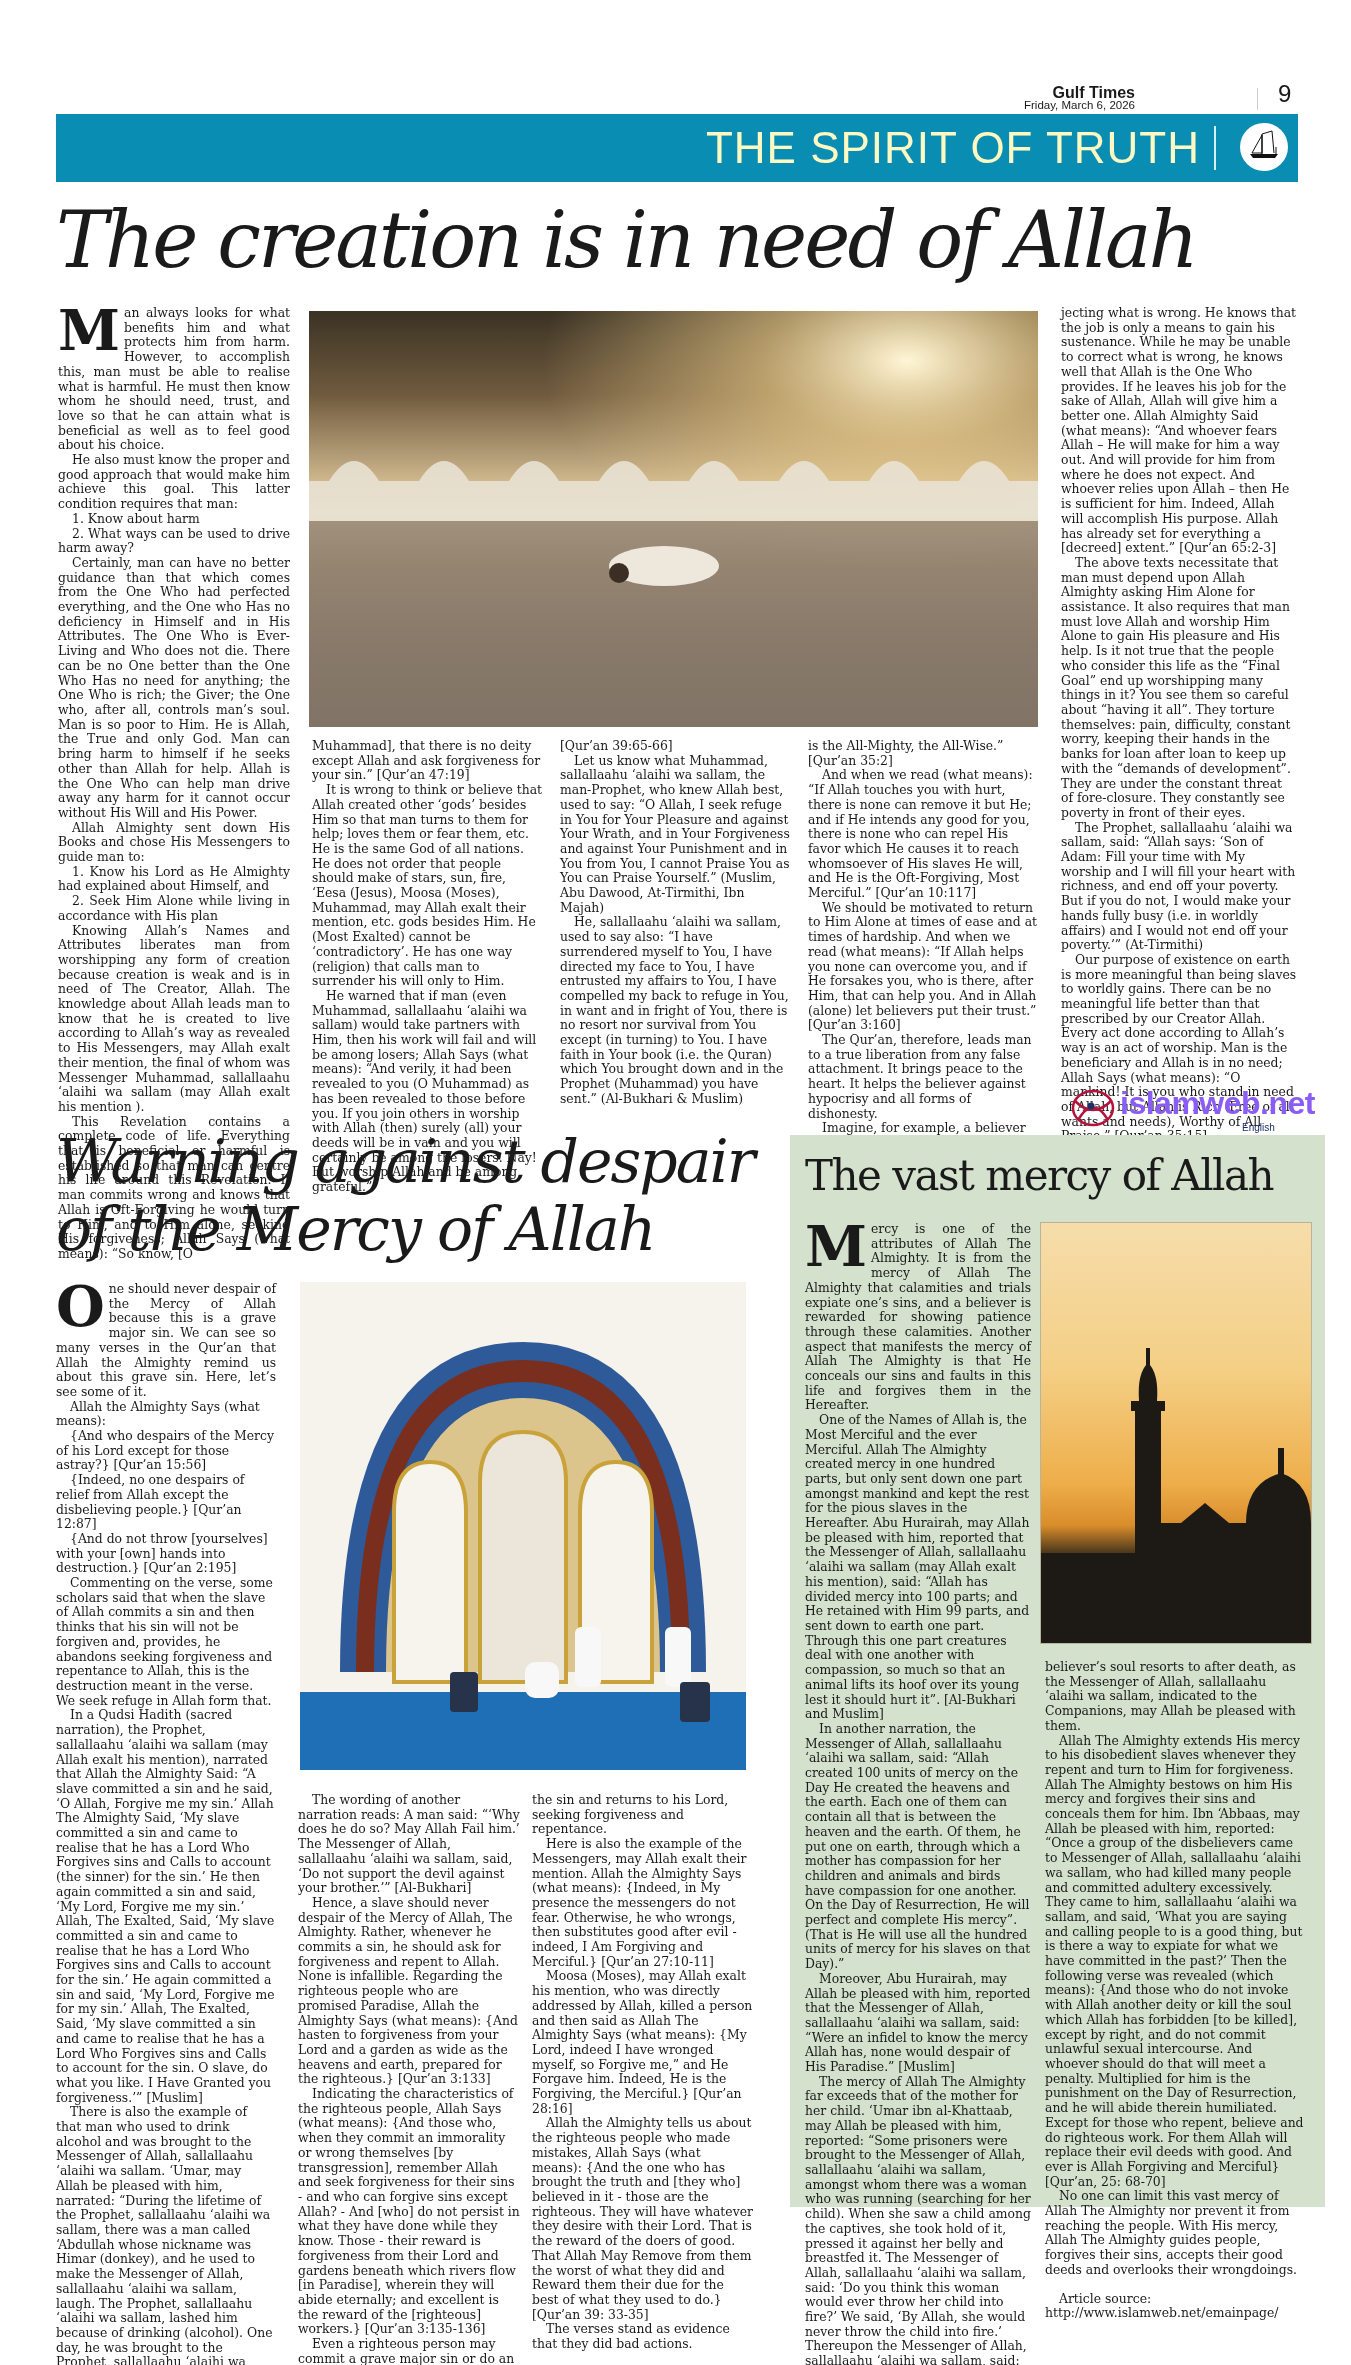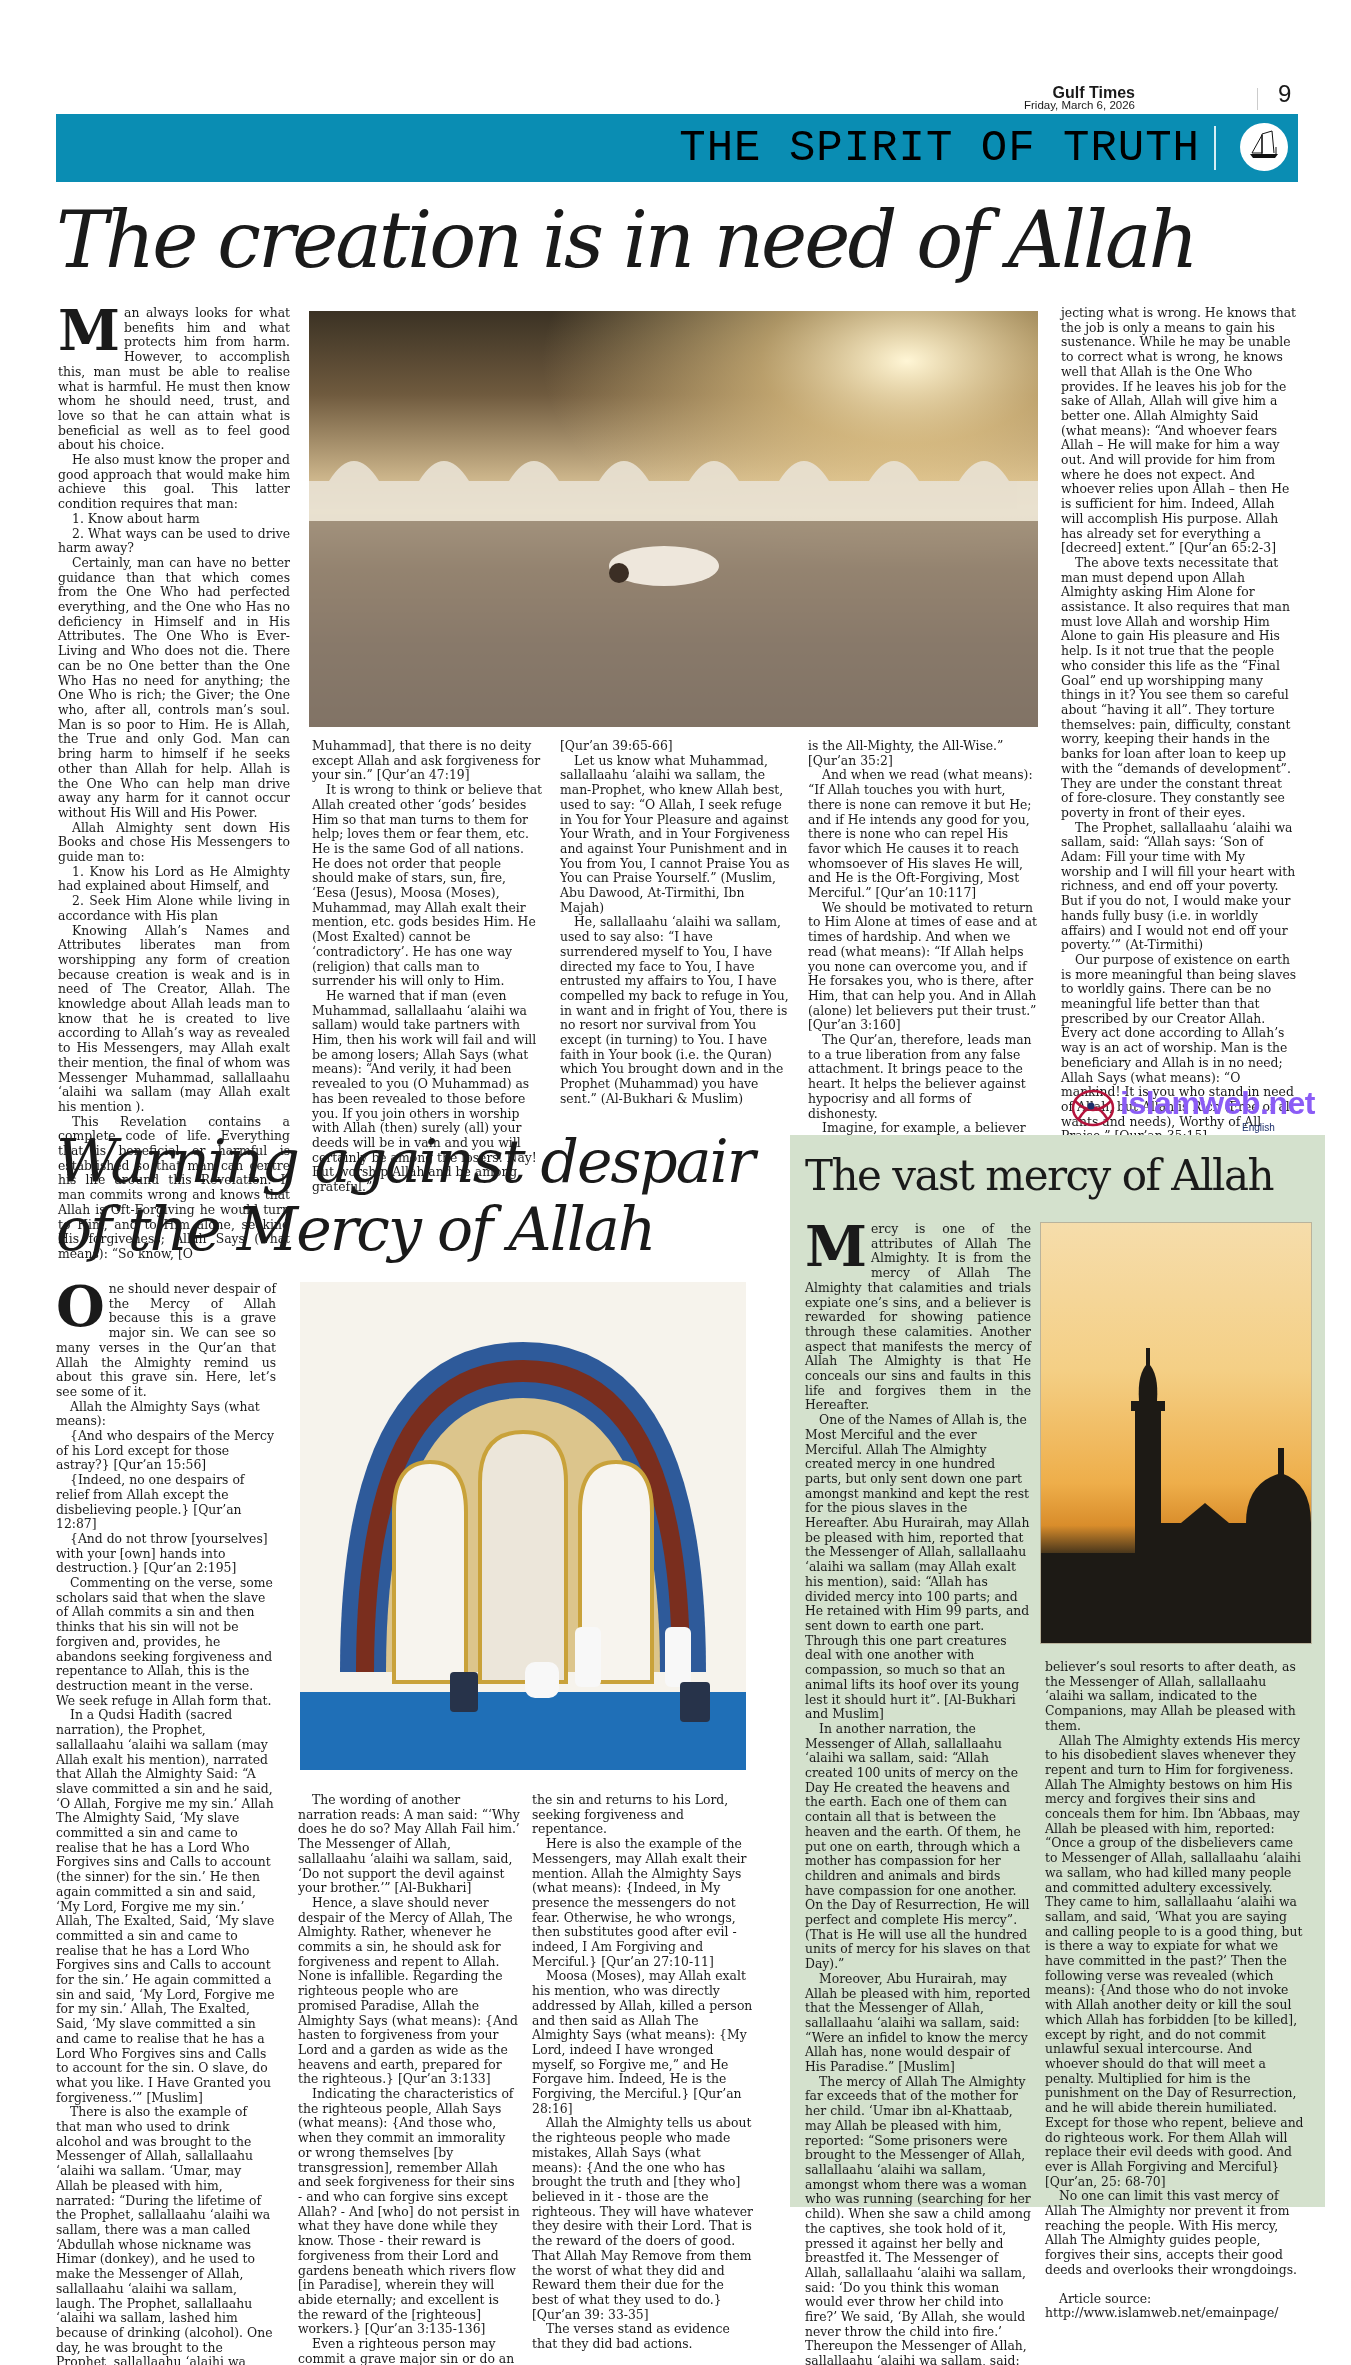--- a/index.html
+++ b/index.html
@@ -4,21 +4,21 @@
 <style>
   html,body{margin:0;padding:0;background:#fff;}
   body{width:1351px;height:2365px;position:relative;overflow:hidden;font-family:"DejaVu Serif","Liberation Serif",serif;color:#1a1a1a;}
   .abs{position:absolute;}
   .mast-paper{font-size:16px;font-weight:bold;}
   .mast-date{font-size:11.5px;white-space:nowrap;}
   .mast-wrap{right:216px;top:86px;text-align:right;font-family:"Liberation Sans",sans-serif;font-size:11.5px;line-height:13px;}
   .vsep{left:1257px;top:88px;width:1px;height:22px;background:#ccc;}
   .pagenum{left:1278px;top:80px;font-family:"Liberation Sans",sans-serif;font-size:24px;}
   .banner{left:56px;top:114px;width:1242px;height:68px;background:#0a8db3;}
-  .banner-title{right:98px;top:10px;color:#000000;font-family:Liberation Mono, monospace;font-size:44px;font-weight:300;letter-spacing:1px;line-height:48px;white-space:nowrap;}
+  .banner-title{right:98px;top:10px;color:#fef9c3;font-family:Liberation Sans, sans-serif;font-size:44px;font-weight:300;letter-spacing:1px;line-height:48px;white-space:nowrap;}
   .banner-sep{right:82px;top:12px;width:2px;height:44px;background:#d7eef5;}
   .logo-circle{right:10px;top:9px;width:48px;height:48px;border-radius:50%;background:#fff;}
   .h1{left:56px;top:195px;font-family:"DejaVu Serif",serif;font-style:italic;font-size:78px;letter-spacing:-3px;line-height:90px;white-space:nowrap;}
   .col{position:absolute;font-size:12.4px;line-height:14.7px;text-align:left;}
   .col p{margin:0;text-indent:14px;}
   .col p.first{text-indent:0;}
   .col p.noind{text-indent:0;}
   .dropcap{float:left;font-size:56px;line-height:44px;margin:2px 4px 0 0;font-weight:bold;font-family:"DejaVu Serif",serif;}
   .justify{text-align:justify;}
   .photo{position:absolute;overflow:hidden;}

